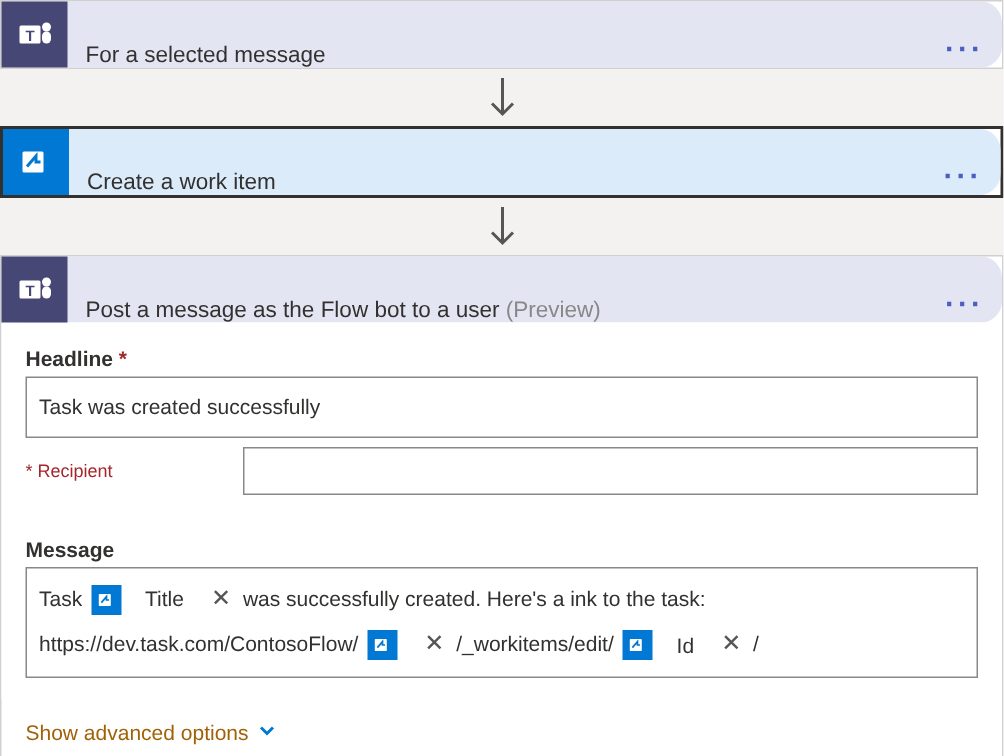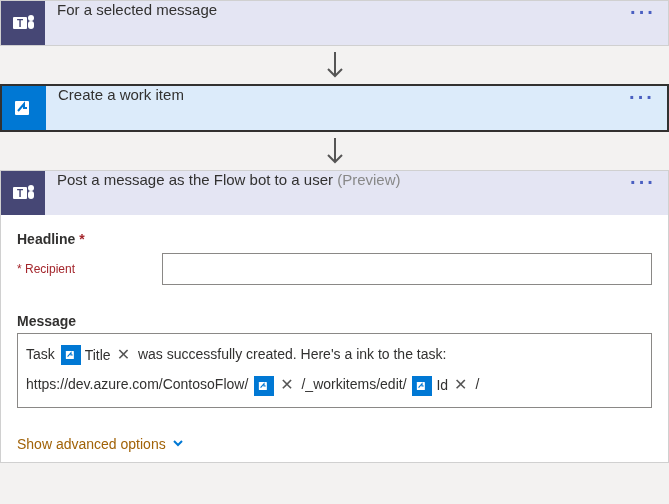--- a/index.html
+++ b/index.html
@@ -1,38 +1,38 @@
 <!DOCTYPE html>
 <html><head>
 <meta charset="utf-8">
 <style>
   * { box-sizing: border-box; margin: 0; padding: 0; }
   body { font-family: "Segoe UI", Arial, sans-serif; background: #f3f2f1; width: 669px; font-size: 14px; color: #323130; }
   .card { border: 1px solid #d0d0d0; background: #fff; }
-  .card-header { display: flex; align-items: flex-start; height: 44px; padding: 0 12px 0 0; }
+  .card-header { display: flex; align-items: flex-end; height: 44px; padding: 0 12px 0 0; border-radius: 14px; }
   .card-header.teams-bg { background: #e4e5f3; }
   .card-header.azure-bg { background: #dcebfa; }
   .icon-box { width: 44px; height: 44px; display: flex; align-items: center; justify-content: center; flex-shrink: 0; }
   .icon-teams { background: #464775; }
   .icon-azure { background: #0078d4; }
   .header-title { flex: 1; padding-left: 12px; font-size: 15px; }
   .header-title .preview { color: #888; }
   .menu-dots { color: #4a5fc1; font-size: 20px; letter-spacing: 2px; cursor: pointer; font-weight: bold; }
   .arrow-row { display: flex; justify-content: center; padding: 4px 0; }
   .arrow-row svg { display: block; }
   .selected { border: 2px solid #323130; }
   .card-body { padding: 10px 16px 14px 16px; background: #fff; }
   .field-label { font-size: 14px; font-weight: 600; margin: 6px 0 4px 0; }
   .req { color: #a4262c; }
   .small-label { font-size: 12px; color: #a4262c; }
   .input-box { border: 1px solid #8a8886; padding: 6px 8px; font-size: 14px; min-height: 32px; display: flex; align-items: center; flex-wrap: wrap; gap: 4px; line-height: 1.9; }
   .row-flex { display: flex; gap: 5px; align-items: center; margin-top: 6px; }
   .row-flex .left { width: 140px; }
   .row-flex .right { flex: 1; }
-  .token { display: inline-flex; align-items: center; vertical-align: middle; gap: 4px; margin: 0 2px; }
+  .token { display: inline-flex; align-items: center; vertical-align: middle; gap: 16px; margin: 0 2px; }
   .token-icon { width: 20px; height: 20px; background: #0078d4; display: inline-flex; align-items: center; justify-content: center; }
   .token-x { font-size: 16px; color: #555; cursor: pointer; padding: 0 2px; }
   .adv { color: #a16207; font-size: 14px; padding: 14px 16px 10px 16px; cursor: pointer; display: inline-flex; align-items: center; gap: 6px; }
   .chev { display:inline-block; }
 </style>
 </head>
 <body>
 
 <svg width="0" height="0" style="position:absolute">
   <defs>
@@ -99,20 +99,23 @@
     <div class="header-title">
       <span>Post a message as the Flow bot to a user </span><span class="preview">(Preview)</span>
     </div>
     <div class="menu-dots">···</div>
   </div>
 
   <div class="card-body">
     <div class="field-label">
       <span>Headline</span><span class="req"> *</span>
     </div>
+    <div class="input-box">
+      <span>Task was created successfully</span>
+    </div>
 
     <div class="row-flex">
       <div class="left small-label">* Recipient</div>
       <div class="right">
         <div class="input-box">
           <span></span>
         </div>
       </div>
     </div>
 
@@ -123,21 +126,21 @@
         <span class="token-icon">
             <svg width="16" height="16" viewBox="0 0 28 28">
               <use href="#azure-glyph"></use>
             </svg>
           </span>
         <span>Title</span>
         <span class="token-x">✕</span>
       </span>
       <span>was successfully created. Here's a ink to the task:</span>
       <br>
-      <span>https://dev.azure.com/ContosoFlow/</span>
+      <span>https://dev.task.com/ContosoFlow/</span>
       <span class="token">
         <span class="token-icon">
             <svg width="16" height="16" viewBox="0 0 28 28">
               <use href="#azure-glyph"></use>
             </svg>
           </span>
         <span class="token-x">✕</span>
       </span>
       <span>/_workitems/edit/</span>
       <span class="token">

